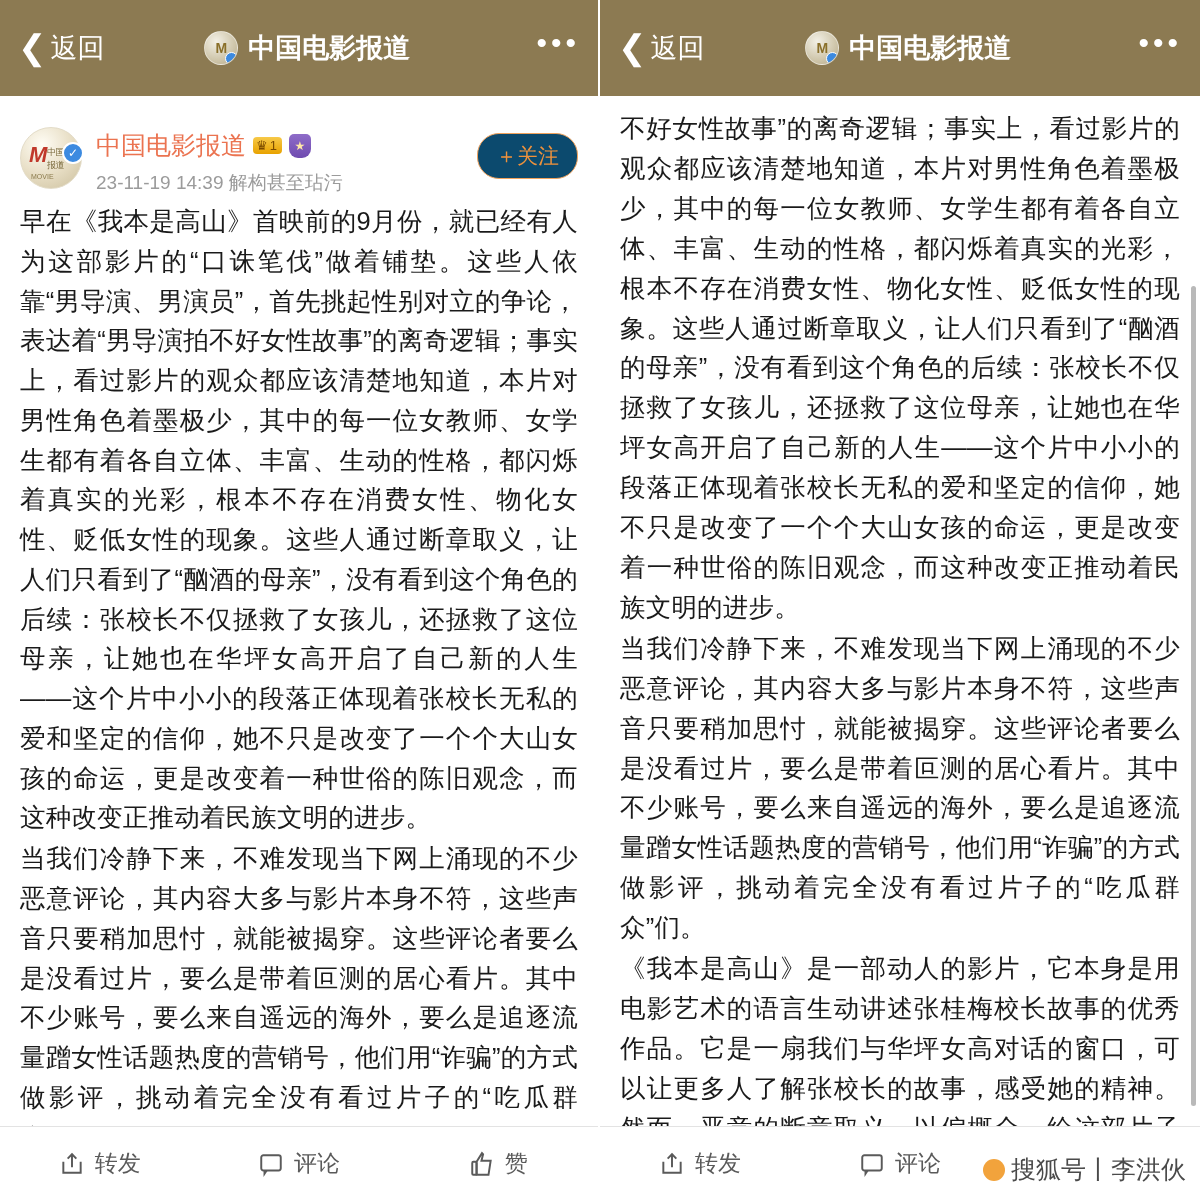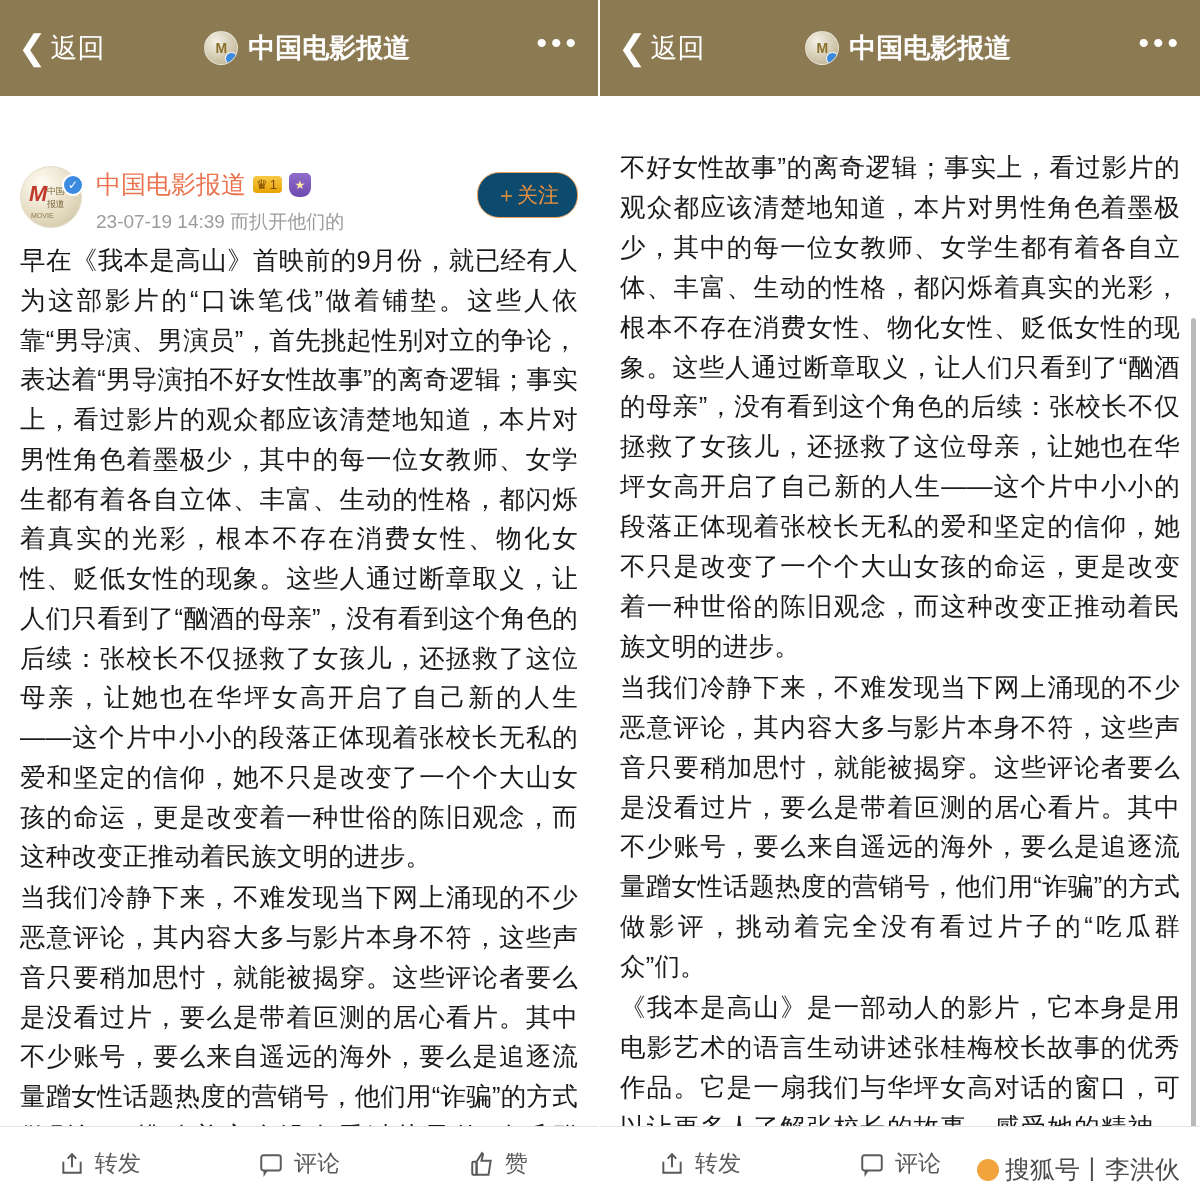--- a/index.html
+++ b/index.html
@@ -92,22 +92,21 @@
     cursor: pointer;
     width: 70px;
     text-align: right;
   }
 
   
   .content {
     flex: 1 1 auto;
     overflow: hidden;
     position: relative;
-    padding: 12px 20px;
-    margin-top: 32px;
+    padding: 5px 20px;
   }
   .content-inner { padding-top: 18px; }
 
   
   .post-head {
     display: flex;
     align-items: flex-start;
     padding: 8px 0 6px 0;
   }
   .ph-avatar {
@@ -230,21 +229,21 @@
   .bb-item + .bb-item::before {
     content: "";
     position: absolute;
     left: 0; top: 18px; bottom: 18px;
     width: 1px;
     background: #e0e0e0;
   }
   .bb-icon { display: inline-flex; color: #5a5a5a; }
   .watermark {
     position: absolute;
-    right: 20px; bottom: 14px;
+    right: 14px; bottom: 14px;
     font-size: 25px;
     color: #4a4a4a;
     display: flex;
     align-items: center;
     gap: 6px;
     font-weight: 500;
   }
   .wm-dot {
     width: 22px; height: 22px;
     border-radius: 50%;
@@ -286,22 +285,22 @@
           <div class="ph-vbadge">✓</div>
           <div class="ph-main">
             <div class="ph-line1">
               <span class="ph-name">中国电影报道</span>
               <span class="badge-crown">
                 ♛<span>1</span>
               </span>
               <span class="badge-shield">★</span>
             </div>
             <div class="ph-line2">
-              <span>23-07-19 14:39</span>
-              <span>而扒开他们的</span>
+              <span>23-11-19 14:39</span>
+              <span>解构甚至玷污</span>
             </div>
           </div>
           <div class="follow-btn">＋关注</div>
         </div>
 
         <div class="article">
           <p>早在《我本是高山》首映前的9月份，就已经有人为这部影片的“口诛笔伐”做着铺垫。这些人依靠“男导演、男演员”，首先挑起性别对立的争论，表达着“男导演拍不好女性故事”的离奇逻辑；事实上，看过影片的观众都应该清楚地知道，本片对男性角色着墨极少，其中的每一位女教师、女学生都有着各自立体、丰富、生动的性格，都闪烁着真实的光彩，根本不存在消费女性、物化女性、贬低女性的现象。这些人通过断章取义，让人们只看到了“酗酒的母亲”，没有看到这个角色的后续：张校长不仅拯救了女孩儿，还拯救了这位母亲，让她也在华坪女高开启了自己新的人生——这个片中小小的段落正体现着张校长无私的爱和坚定的信仰，她不只是改变了一个个大山女孩的命运，更是改变着一种世俗的陈旧观念，而这种改变正推动着民族文明的进步。</p>
           <p>当我们冷静下来，不难发现当下网上涌现的不少恶意评论，其内容大多与影片本身不符，这些声音只要稍加思忖，就能被揭穿。这些评论者要么是没看过片，要么是带着叵测的居心看片。其中不少账号，要么来自遥远的海外，要么是追逐流量蹭女性话题热度的营销号，他们用“诈骗”的方式做影评，挑动着完全没有看过片子的“吃瓜群众”们。</p>
 
         </div>

